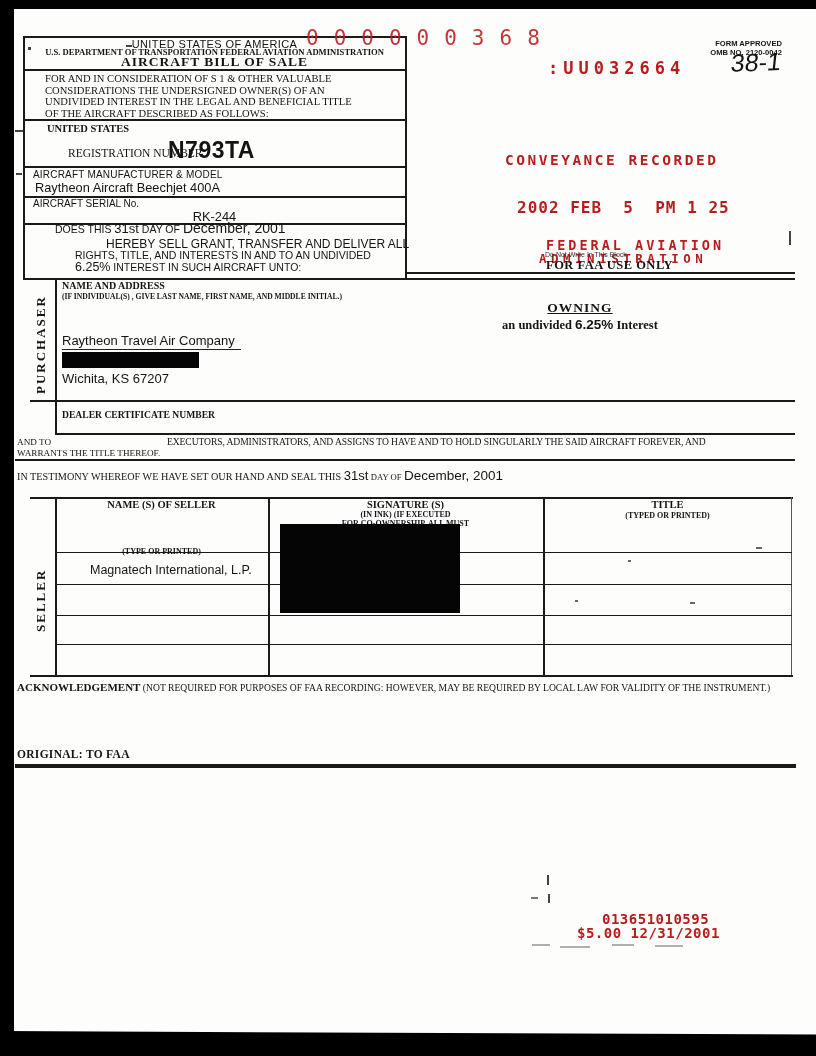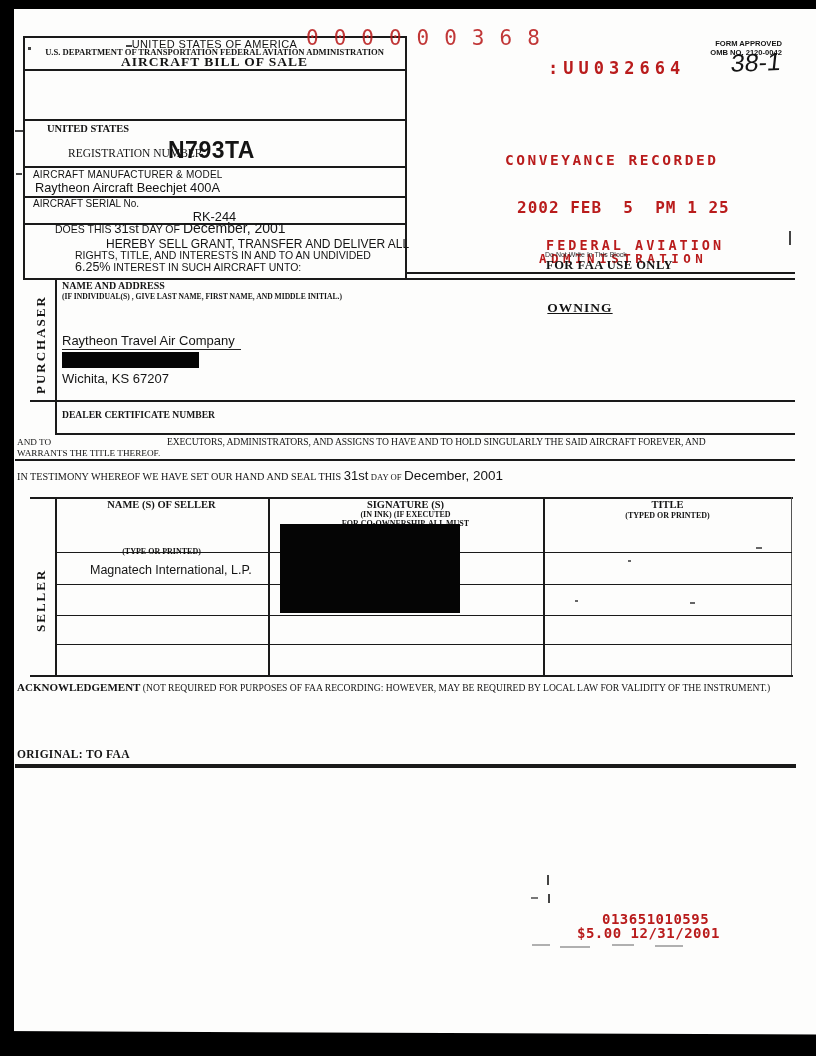--- a/index.html
+++ b/index.html
@@ -59,20 +59,26 @@
   <div class="abs serif b ctr" style="left:23px;top:46.5px;width:383px;font-size:8.6px;">U.S. DEPARTMENT OF TRANSPORTATION FEDERAL AVIATION ADMINISTRATION</div>
   <div class="abs serif b ctr" style="left:23px;top:54px;width:383px;font-size:13.5px;letter-spacing:1px;">AIRCRAFT BILL OF SALE</div>
 
   <div class="abs sans b" style="left:690px;top:39px;width:92px;font-size:7.6px;text-align:right;">FORM APPROVED</div>
   <div class="abs sans b" style="left:690px;top:48px;width:92px;font-size:7.6px;text-align:right;">OMB NO. 2120-0042</div>
 
   <div class="abs mono stamp" style="left:286px;top:26px;font-size:21px;letter-spacing:15px;opacity:.88;">000000368</div>
   <div class="abs mono stamp b" style="left:528px;top:58px;font-size:17px;letter-spacing:5px;">:UU032664</div>
   <div class="abs sans" style="left:731px;top:48px;font-size:25px;transform:skewX(-8deg) rotate(-2deg);">38-1</div>
 
+  <div class="abs serif" style="left:45px;top:73px;width:355px;font-size:10.6px;line-height:11.6px;">
+    <div>FOR AND IN CONSIDERATION OF  S 1 &amp; OTHER VALUABLE</div>
+    <div>CONSIDERATIONS  THE UNDERSIGNED OWNER(S) OF AN</div>
+    <div>UNDIVIDED INTEREST IN  THE LEGAL AND BENEFICIAL TITLE</div>
+    <div>OF THE AIRCRAFT DESCRIBED AS FOLLOWS:</div>
+  </div>
 
   <div class="abs serif b" style="left:47px;top:123px;font-size:10.5px;">UNITED STATES</div>
   <div class="abs serif" style="left:40px;top:147px;font-size:11.5px;margin-left:28px;">REGISTRATION NUMBER</div>
   <div class="abs sans b" style="left:168px;top:137px;font-size:23px;letter-spacing:.5px;">N793TA</div>
 
   <div class="abs sans" style="left:33px;top:169px;font-size:10px;letter-spacing:.2px;">AIRCRAFT MANUFACTURER &amp; MODEL</div>
   <div class="abs sans" style="left:35px;top:180px;font-size:12.8px;">Raytheon Aircraft Beechjet 400A</div>
 
   <div class="abs sans" style="left:33px;top:198px;font-size:10px;">AIRCRAFT SERIAL No.</div>
   <div class="abs sans ctr" style="left:23px;top:209px;width:383px;font-size:12.8px;">RK-244</div>
@@ -99,20 +105,23 @@
   <div class="abs serif b vert" style="left:33px;top:296px;height:98px;font-size:13px;letter-spacing:2px;">PURCHASER</div>
 
   <div class="abs serif b" style="left:62px;top:280px;font-size:10px;">NAME AND ADDRESS</div>
   <div class="abs serif b" style="left:62px;top:292px;font-size:7.6px;">(IF INDIVIDUAL(S) , GIVE LAST NAME, FIRST NAME, AND MIDDLE INITIAL.)</div>
   <div class="abs sans" style="left:62px;top:333px;font-size:13px;border-bottom:1.5px solid #222;padding:0 6px 1px 0;">Raytheon Travel Air Company</div>
   <div class="redact" style="left:62px;top:352px;width:137px;height:16px;"></div>
   <div class="abs sans" style="left:62px;top:371px;font-size:13px;">Wichita, KS  67207</div>
   <div class="abs serif b" style="left:62px;top:409px;font-size:9.6px;">DEALER CERTIFICATE NUMBER</div>
 
   <div class="abs serif b ctr" style="left:480px;top:300px;width:200px;font-size:13.5px;letter-spacing:1px;text-decoration:underline;">OWNING</div>
+  <div class="abs serif b ctr" style="left:455px;top:317px;width:250px;font-size:12.5px;">
+    <span>an undivided </span><span class="sans" style="font-size:13.5px;">6.25%</span><span> Interest</span>
+  </div>
 
   <div class="abs serif" style="left:17px;top:437px;font-size:9.2px;">AND TO</div>
   <div class="abs serif" style="left:167px;top:436px;font-size:9.6px;letter-spacing:-.1px;">EXECUTORS, ADMINISTRATORS, AND ASSIGNS TO HAVE AND TO HOLD SINGULARLY THE SAID AIRCRAFT FOREVER, AND</div>
   <div class="abs serif" style="left:17px;top:448px;font-size:9.2px;">WARRANTS THE TITLE THEREOF.</div>
 
   <div class="abs serif" style="left:17px;top:468px;font-size:10.2px;">
     <span>IN TESTIMONY WHEREOF WE HAVE SET OUR HAND AND SEAL THIS</span>
     <span class="sans" style="font-size:13px;">31st</span>
     <span style="font-size:8.6px;">DAY OF</span>
     <span class="sans" style="font-size:13.5px;">December, 2001</span>

